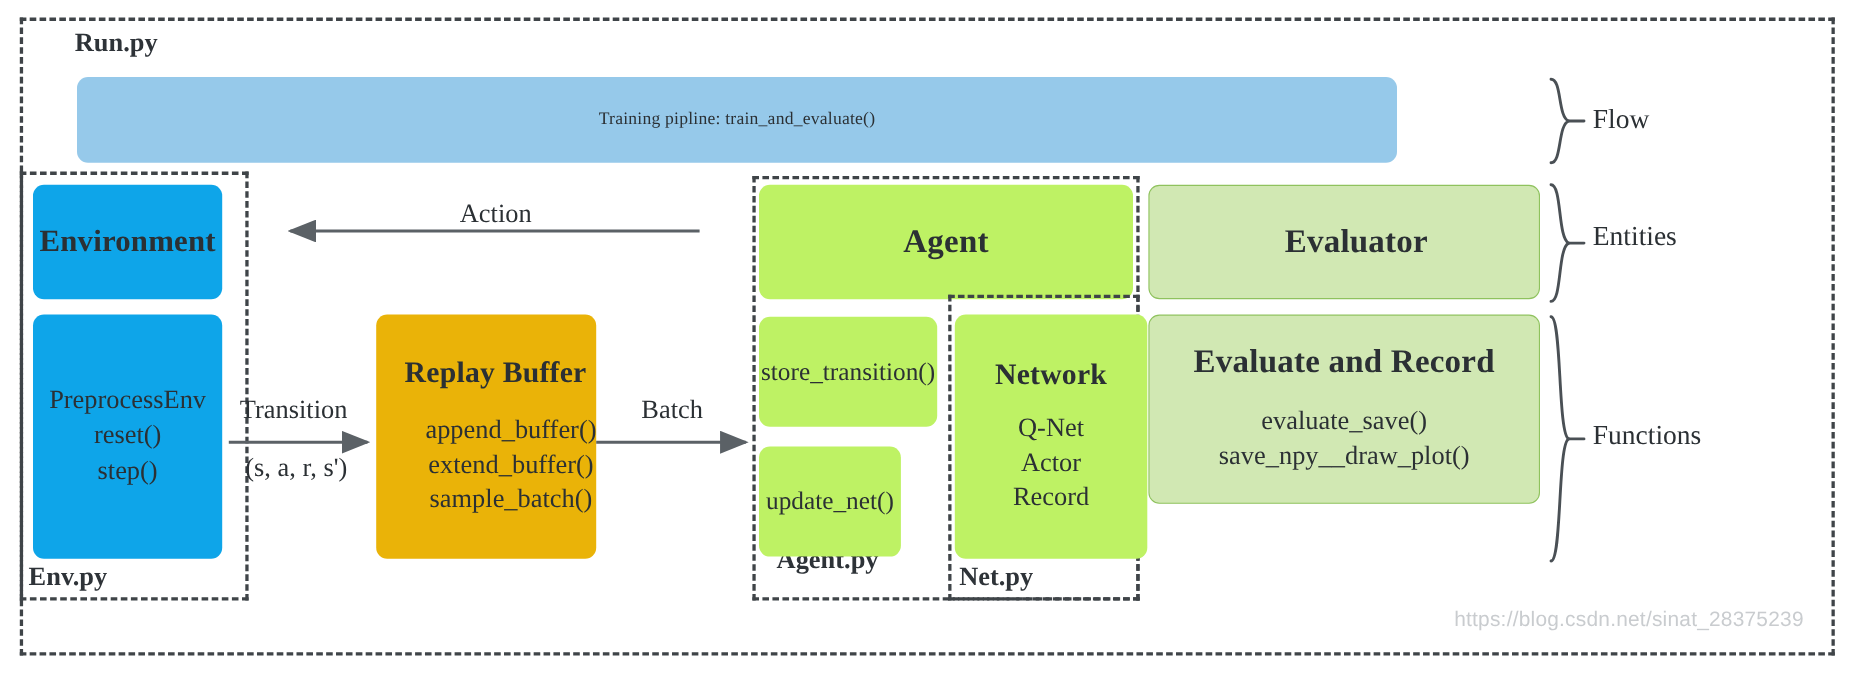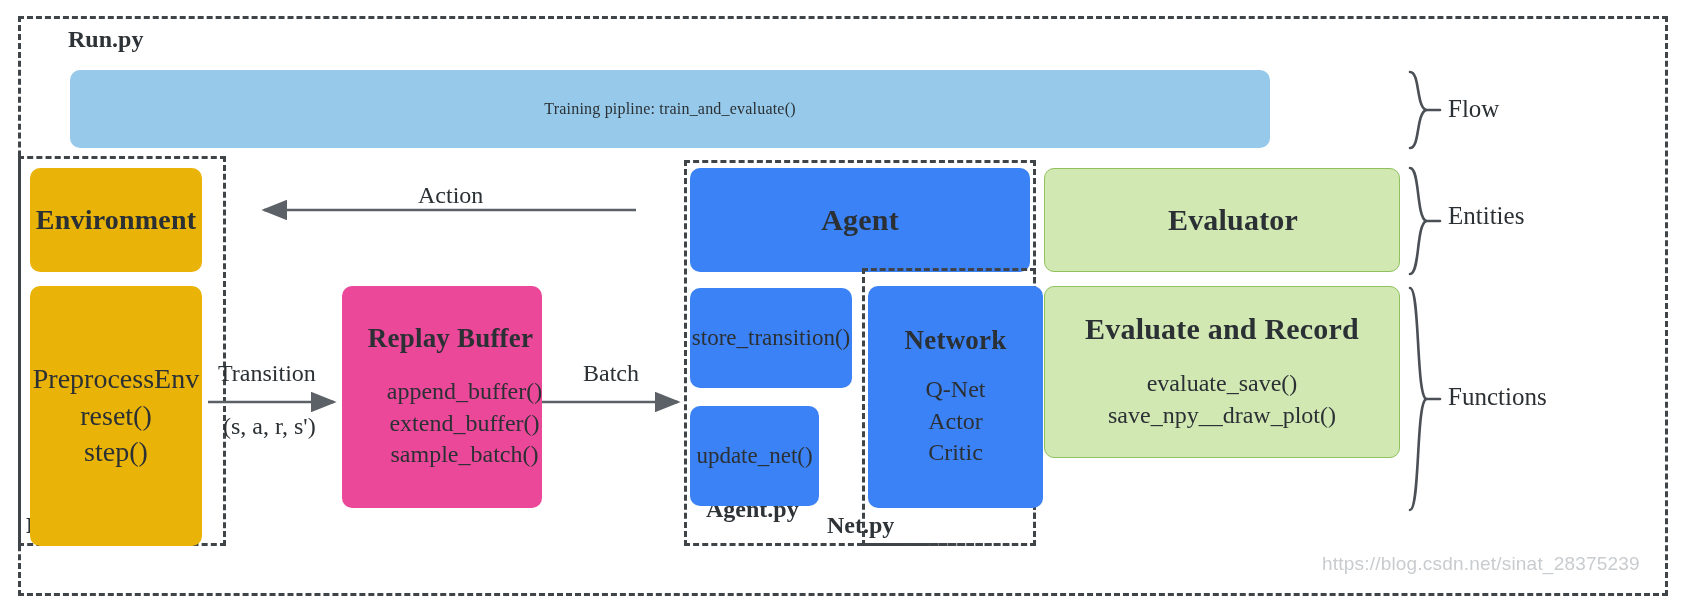--- a/index.html
+++ b/index.html
@@ -32,21 +32,21 @@
   .file-label {
     position: absolute;
     font-weight: bold;
     font-size: 24px;
     color: #2e3338;
     white-space: nowrap;
   }
   #run-label   { left: 68px;  top: 26px; }
   #env-label   { left: 26px;  top: 512px; }
   #agent-label { left: 706px; top: 496px; }
-  #net-label   { left: 827px; top: 512px; }
+  #net-label   { left: 872px; top: 512px; }
 
   
   .box {
     position: absolute;
     box-sizing: border-box;
     border-radius: 10px;
     display: flex;
     flex-direction: column;
     align-items: center;
     justify-content: center;
@@ -56,38 +56,38 @@
   }
   .box .box-title {
     font-weight: bold;
     letter-spacing: .2px;
   }
   .box .box-lines {
     line-height: 1.32;
   }
 
   .blue-dark  { background: #96c9ea; }
-  .blue-light { background: #3b82f6; align-items: center; }
-  .green-dark { background: #eab308; }
+  .blue-light { background: #bef264; align-items: center; }
+  .green-dark { background: #0ea5e9; }
   .green-light{ background: #d1e8b3; border: 1px solid #8fc25e; }
-  .yellow     { background: #ec4899; padding-left: 23px; }
+  .yellow     { background: #eab308; padding-left: 23px; }
 
   
   #flow-bar {
     left: 30px; top: 70px; width: 1200px; height: 78px;
     font-size: 16px; justify-content: center; margin-left: 40px;
   }
   #environment-box {
     left: 30px; top: 168px; width: 172px; height: 104px;
   }
   #environment-box .box-title { font-size: 28px; }
 
   #preprocess-box {
-    left: 30px; top: 286px; width: 172px; height: 260px;
-    font-size: 28px;
+    left: 30px; top: 286px; width: 172px; height: 222px;
+    font-size: 24px;
   }
 
   #replay-box {
     left: 342px; top: 286px; width: 200px; height: 222px;
   }
   #replay-box .box-title { font-size: 27px; margin-bottom: 22px; }
   #replay-box .box-lines { font-size: 24px; margin-left: 28px; }
 
   #agent-title-box {
     left: 690px; top: 168px; width: 340px; height: 104px;
@@ -211,21 +211,21 @@
     <span>update_net()</span>
   </div>
 
   <div class="dashed" id="net-box"></div>
   <div class="file-label" id="net-label">Net.py</div>
 
   <div class="box blue-light" id="network-box">
     <span class="box-title">Network</span>
     <span class="box-lines" style="white-space:pre-line;">Q-Net
 Actor
-Critic</span>
+Record</span>
   </div>
 
   <div class="box green-light" id="evaluator-box">
     <span class="box-title">Evaluator</span>
   </div>
 
   <div class="box green-light" id="evaluate-record-box">
     <span class="box-title">Evaluate and Record</span>
     <span class="box-lines" style="white-space:pre-line;">evaluate_save()
 save_npy__draw_plot()</span>

